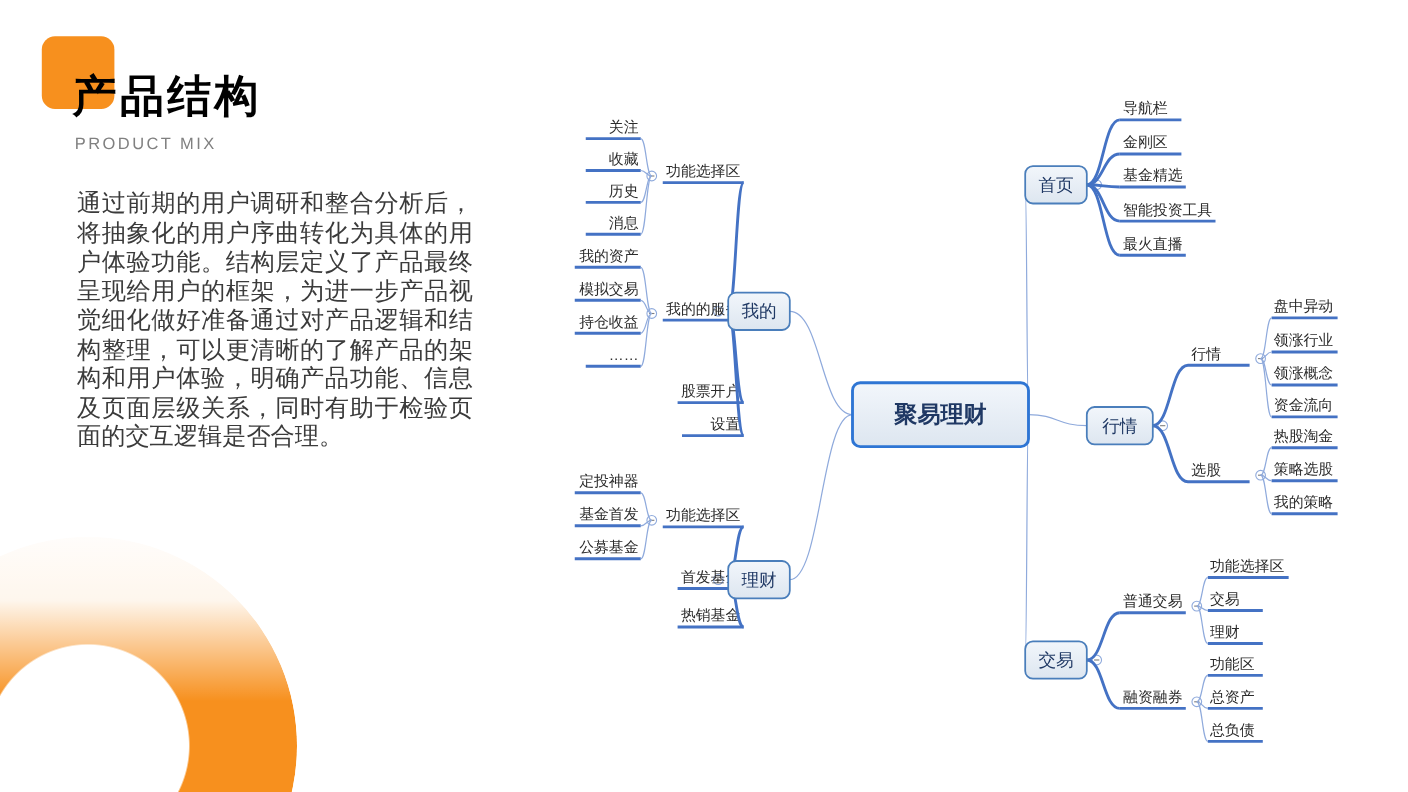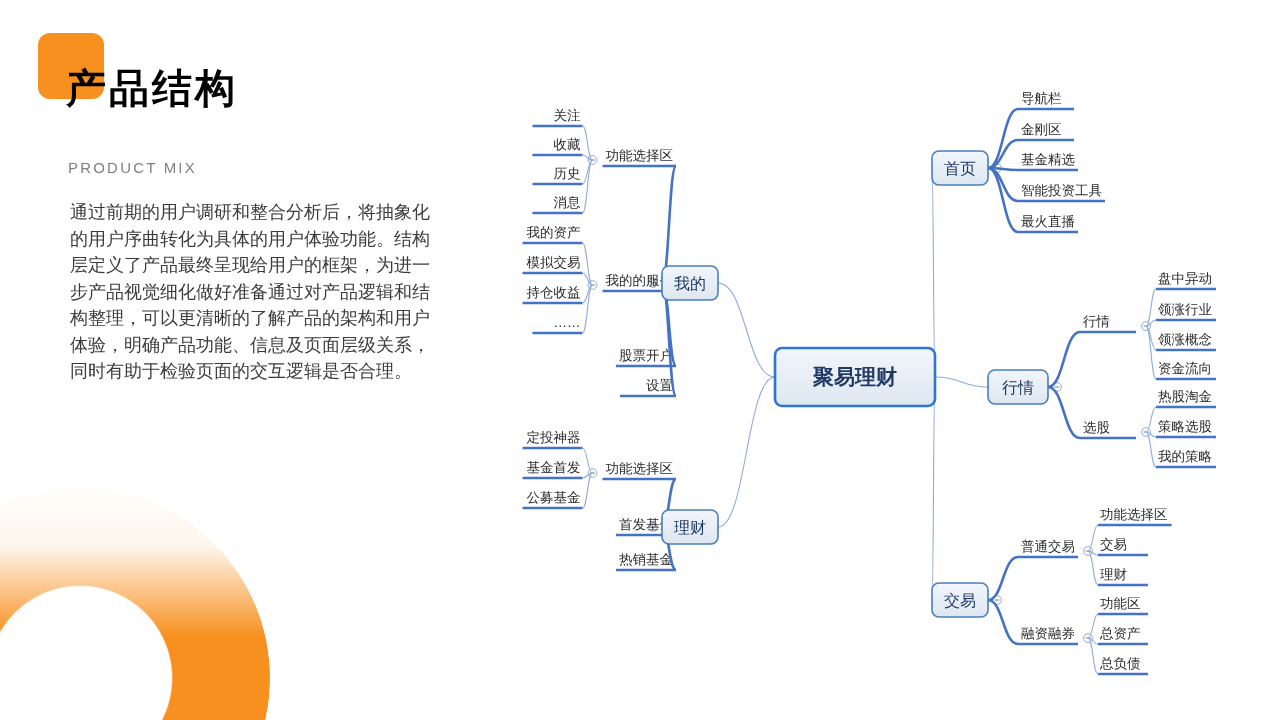--- a/index.html
+++ b/index.html
@@ -38,31 +38,29 @@
     line-height: 1;
     white-space: nowrap;
   }
   #page-subtitle {
     position: absolute;
     left: 68px; top: 122px;
     font-size: 15px;
     color: #808080;
     letter-spacing: 2.2px;
     white-space: nowrap;
-    margin-top: 37px;
   }
   #body-paragraph {
     position: absolute;
     left: 70px; top: 172px;
     width: 360px;
-    font-size: 18px;
+    font-size: 22px;
     line-height: 26.5px;
     color: #3b3b3b;
     text-align: justify;
-    margin-top: 27px;
   }
 
   
   #orange-donut {
     position: absolute;
     left: -110px; top: 488px;
     width: 380px; height: 380px;
     border-radius: 50%;
     background: #F7901E;
     -webkit-mask-image: radial-gradient(circle at center, transparent 0 34%, #000 34.6% 100%);

